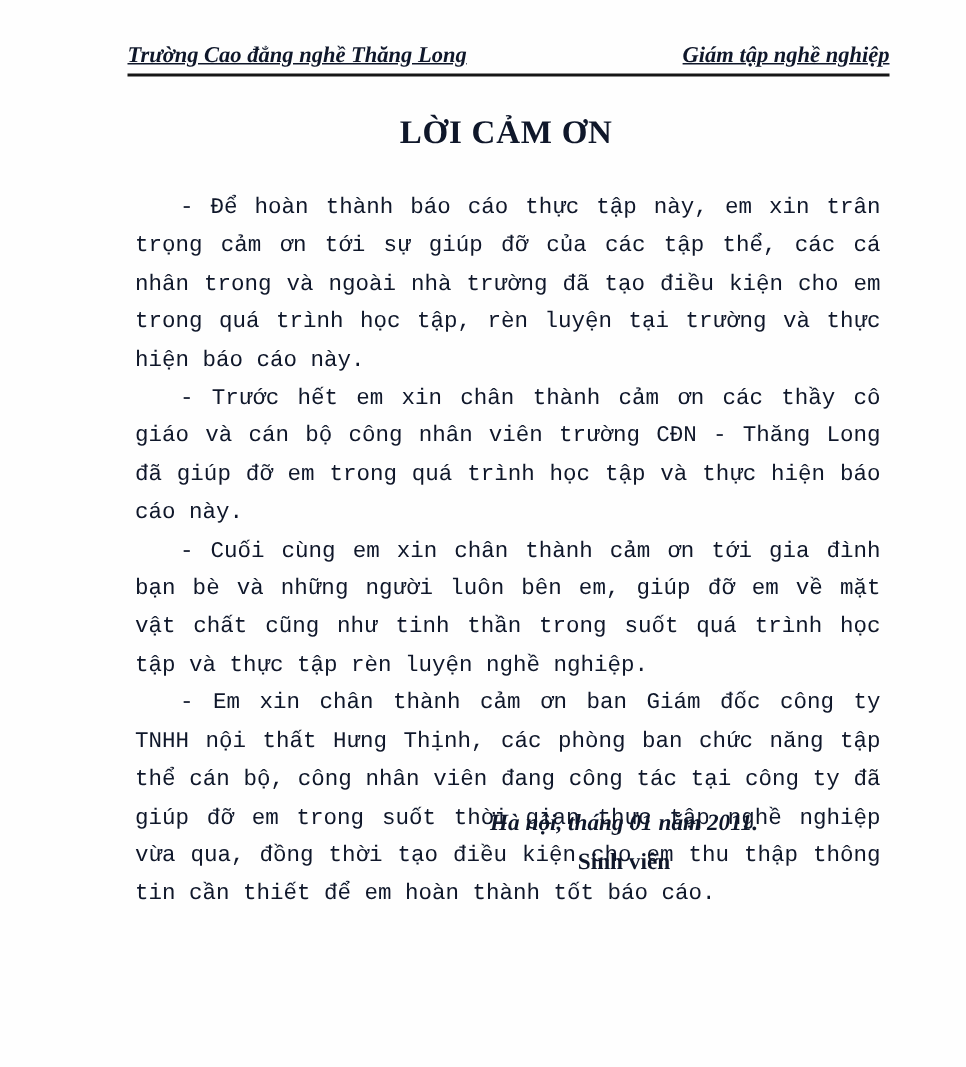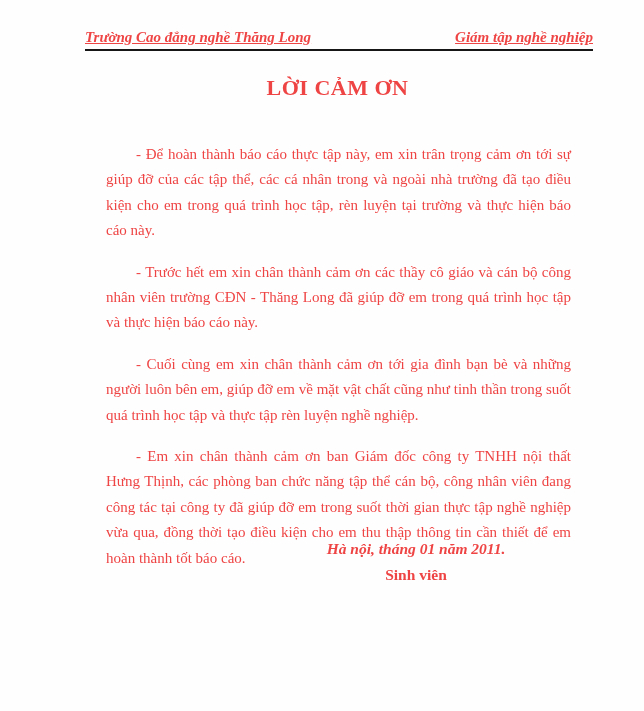--- a/index.html
+++ b/index.html
@@ -5,21 +5,21 @@
   html, body {
     margin: 0;
     padding: 0;
     background: #ffffff;
   }
   .page {
     position: relative;
     width: 644px;
     height: 711px;
     background: #fefefe;
-    color: #ef4444;
+    color: #0f172a;
     font-family: "Liberation Serif", "DejaVu Serif", serif;
     overflow: hidden;
   }
   .header {
     position: absolute;
     left: 85px;
     top: 29px;
     width: 508px;
     display: flex;
     justify-content: space-between;
@@ -47,23 +47,24 @@
   .body-text {
     position: absolute;
     left: 90px;
     top: 126px;
     width: 497px;
     font-size: 15px;
     line-height: 25.4px;
     text-align: justify;
   }
   .body-text p {
-    margin: 16px;
+    margin: 0;
     padding: 0;
     text-indent: 30px;
+    font-family: Liberation Mono, monospace;
   }
   .signature {
     position: absolute;
     left: 284px;
     top: 536px;
     width: 264px;
     text-align: center;
     font-size: 15.5px;
     font-weight: bold;
     line-height: 26px;

